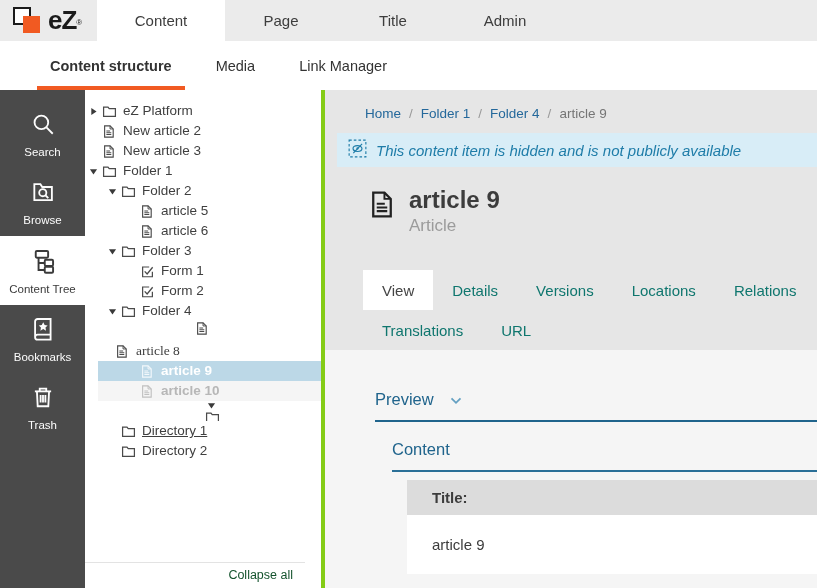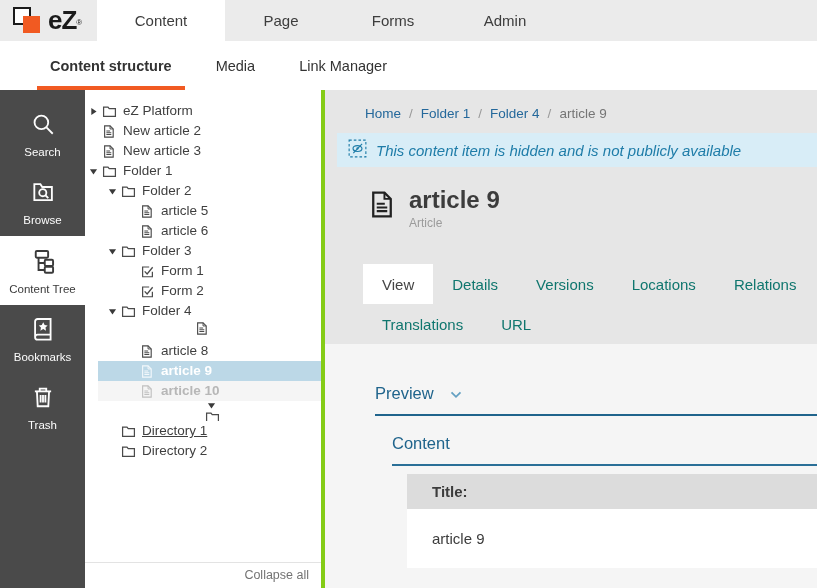--- a/index.html
+++ b/index.html
@@ -37,38 +37,38 @@
   
   .tree-panel { width:240px; background:#fff; flex:none; position:relative; padding-top:11px; border-right:4px solid #84cc16; }
   .tree-row { height:20px; line-height:20px; font-size:13.5px; color:#3f3f3f; white-space:nowrap; overflow:hidden; cursor:pointer; display:flex; align-items:center; }
   .tree-arrow { display:inline-flex; width:13px; justify-content:flex-start; color:#3a3a3a; flex:none; }
   .tree-ico { display:inline-flex; width:17px; color:#4a4a4a; flex:none; align-items:center; }
   .tree-label { margin-left:4px; }
   .tree-row.selected { background:#bcd8e7; color:#fff; font-weight:bold; }
   .tree-row.selected .tree-ico { color:#f2f8fb; }
   .tree-row.hid { background:#f5f5f5; color:#b7b7b7;font-weight:bold; }
   .tree-row.hid .tree-ico { color:#c0c0c0; }
-  .collapse-bar { position:absolute; left:0; right:0; bottom:0; height:26px; line-height:25px;
+  .collapse-bar { position:absolute; left:0; right:16px; bottom:0; height:26px; line-height:25px;
                   border-top:1px solid #e3e3e3; text-align:right; padding-right:12px;
-                  font-size:12.5px; color:#737373; background:#fff; }
+                  font-size:12.5px; color:#14532d; background:#fff; }
   .collapse-bar span { cursor:pointer; }
 
   
   .main { flex:1; display:flex; flex-direction:column; min-width:0; }
   .main-header { background:#e6e6e6; flex:none; }
   .breadcrumb { padding:16px 0 12px 40px; font-size:13.5px; color:#999; }
   .crumb-link { color:#24689b; cursor:pointer; }
   .crumb-sep { color:#999; margin:0 8px; }
   .crumb-current { color:#757575; }
   .notice { margin-left:12px; background:#d8edf7; color:#1e7ca8; font-size:15px; font-style:italic;
             display:flex; align-items:center; gap:9px; padding:7px 12px 7px 11px; height:34px; }
   .title-block { margin:20px 0 0 43px; display:flex; gap:13px; }
   .title-icon { color:#222; margin-top:2px; }
   .title-block h1 { font-size:24px; font-weight:bold; color:#3c3c3c; line-height:26px; }
-  .content-type { font-size:12px; color:#9b9b9b; margin-top:3px; }
+  .content-type { font-size:17px; color:#9b9b9b; margin-top:3px; }
   .tab-rows { margin:34px 0 0 38px; }
   .tab-row { display:flex; }
   .main-tab { padding:12px 19px 11px; font-size:15px; color:#0f766e; cursor:pointer; white-space:nowrap; }
   .main-tab.active { background:#fff; color:#444; }
 
   .main-body { background:#f5f5f5; flex:1; padding:40px 0 0 50px; min-height:0; }
   .preview-head { color:#20648c; font-size:16.5px; display:inline-flex; align-items:center; gap:16px; cursor:pointer; }
   .preview-rule { border:none; border-top:2px solid #20648c; margin-top:11px; }
   .content-section { margin:18px 0 0 17px; }
   .content-head { color:#20648c; font-size:16.5px; border-bottom:2px solid #2a6f97; padding-bottom:11px; }
@@ -84,21 +84,21 @@
     <span class="logo-mark">
       <span class="sq-white"></span>
         <span class="sq-orange"></span>
     </span>
     <span class="logo-text">eZ</span>
     <span class="logo-reg">®</span>
   </div>
   <div class="top-tabs" id="topnav">
       <div class="top-tab active">Content</div>
       <div class="top-tab">Page</div>
-      <div class="top-tab">Forms</div>
+      <div class="top-tab">Title</div>
       <div class="top-tab">Admin</div>
     </div>
 </div>
 
 <div class="subnav" id="subnav">
     <div class="sub-item active">Content structure</div>
     <div class="sub-item">Media</div>
     <div class="sub-item">Link Manager</div>
   </div>
 
@@ -266,21 +266,21 @@
           <span class="tree-arrow"></span>
           <span class="tree-ico">
             <svg viewBox="0 0 16 16" width="14" height="15" fill="none" stroke="currentColor" stroke-width="1.3">
               <path d="M3 1.5 h6.2 l3.6 3.6 v9.4 H3 z"></path>
               <path d="M9.2 1.5 v3.6 h3.6" stroke-width="1.1"></path>
               <path d="M5 7.4 h4.3 M5 9.4 h5.6 M5 11.4 h5.6" stroke-width="1.2"></path>
             </svg>
           </span>
           <span class="tree-label">article 7</span>
         </div>
-        <div class="tree-row" style="padding-left: 42px;">
+        <div class="tree-row" style="padding-left: 17px; font-family: Liberation Serif, serif;">
           <span class="tree-arrow"></span>
           <span class="tree-ico">
             <svg viewBox="0 0 16 16" width="14" height="15" fill="none" stroke="currentColor" stroke-width="1.3">
               <path d="M3 1.5 h6.2 l3.6 3.6 v9.4 H3 z"></path>
               <path d="M9.2 1.5 v3.6 h3.6" stroke-width="1.1"></path>
               <path d="M5 7.4 h4.3 M5 9.4 h5.6 M5 11.4 h5.6" stroke-width="1.2"></path>
             </svg>
           </span>
           <span class="tree-label">article 8</span>
         </div>

